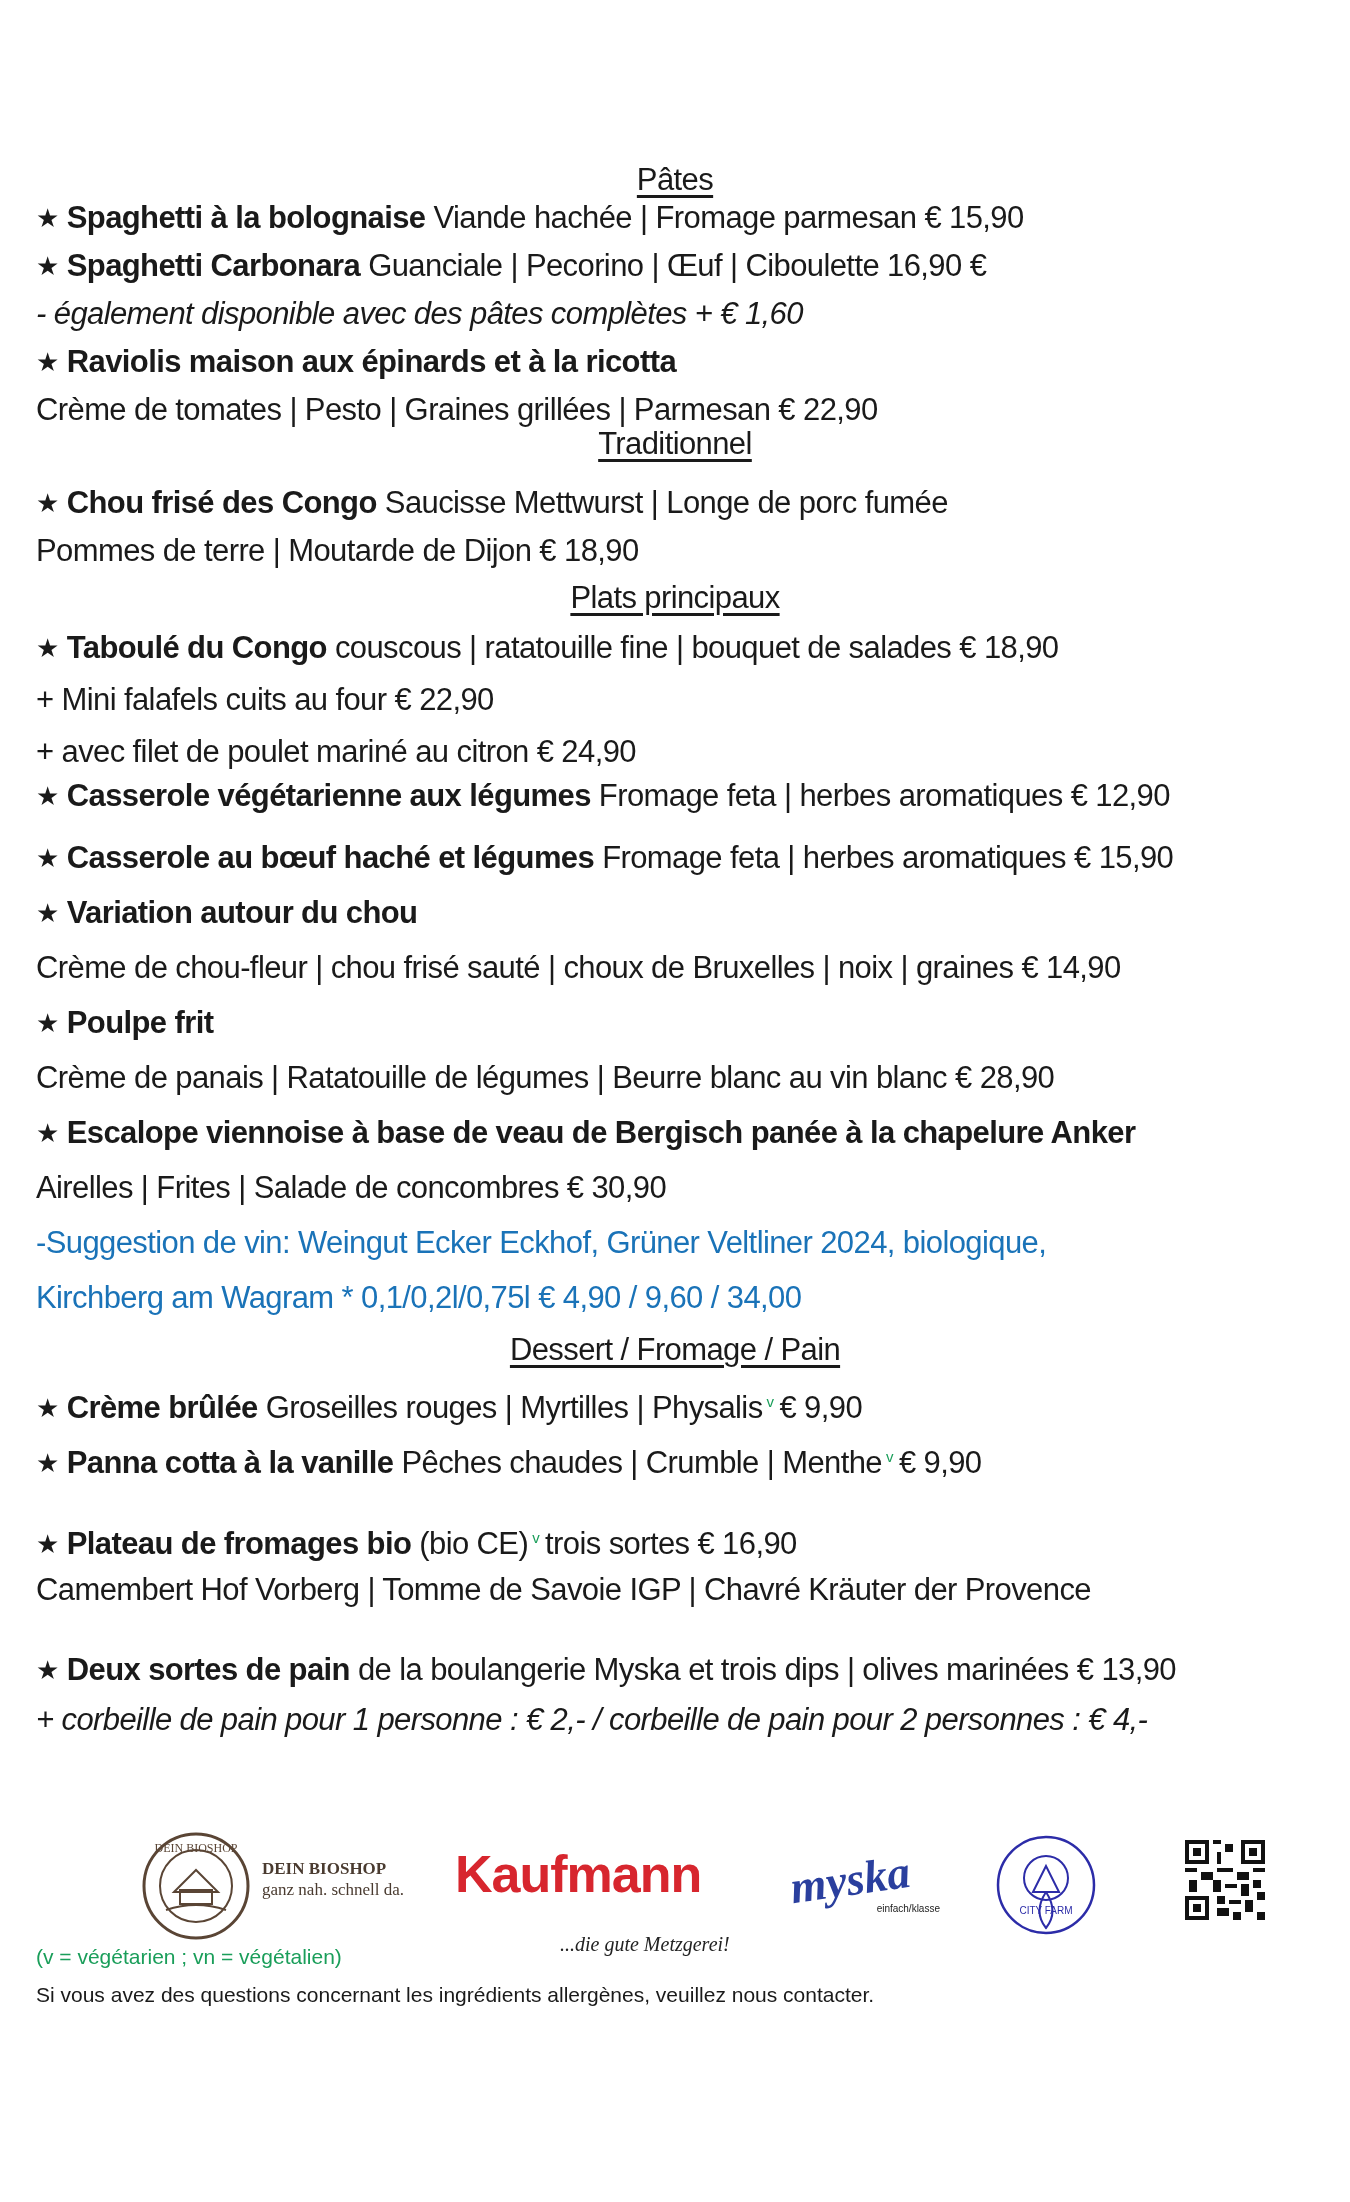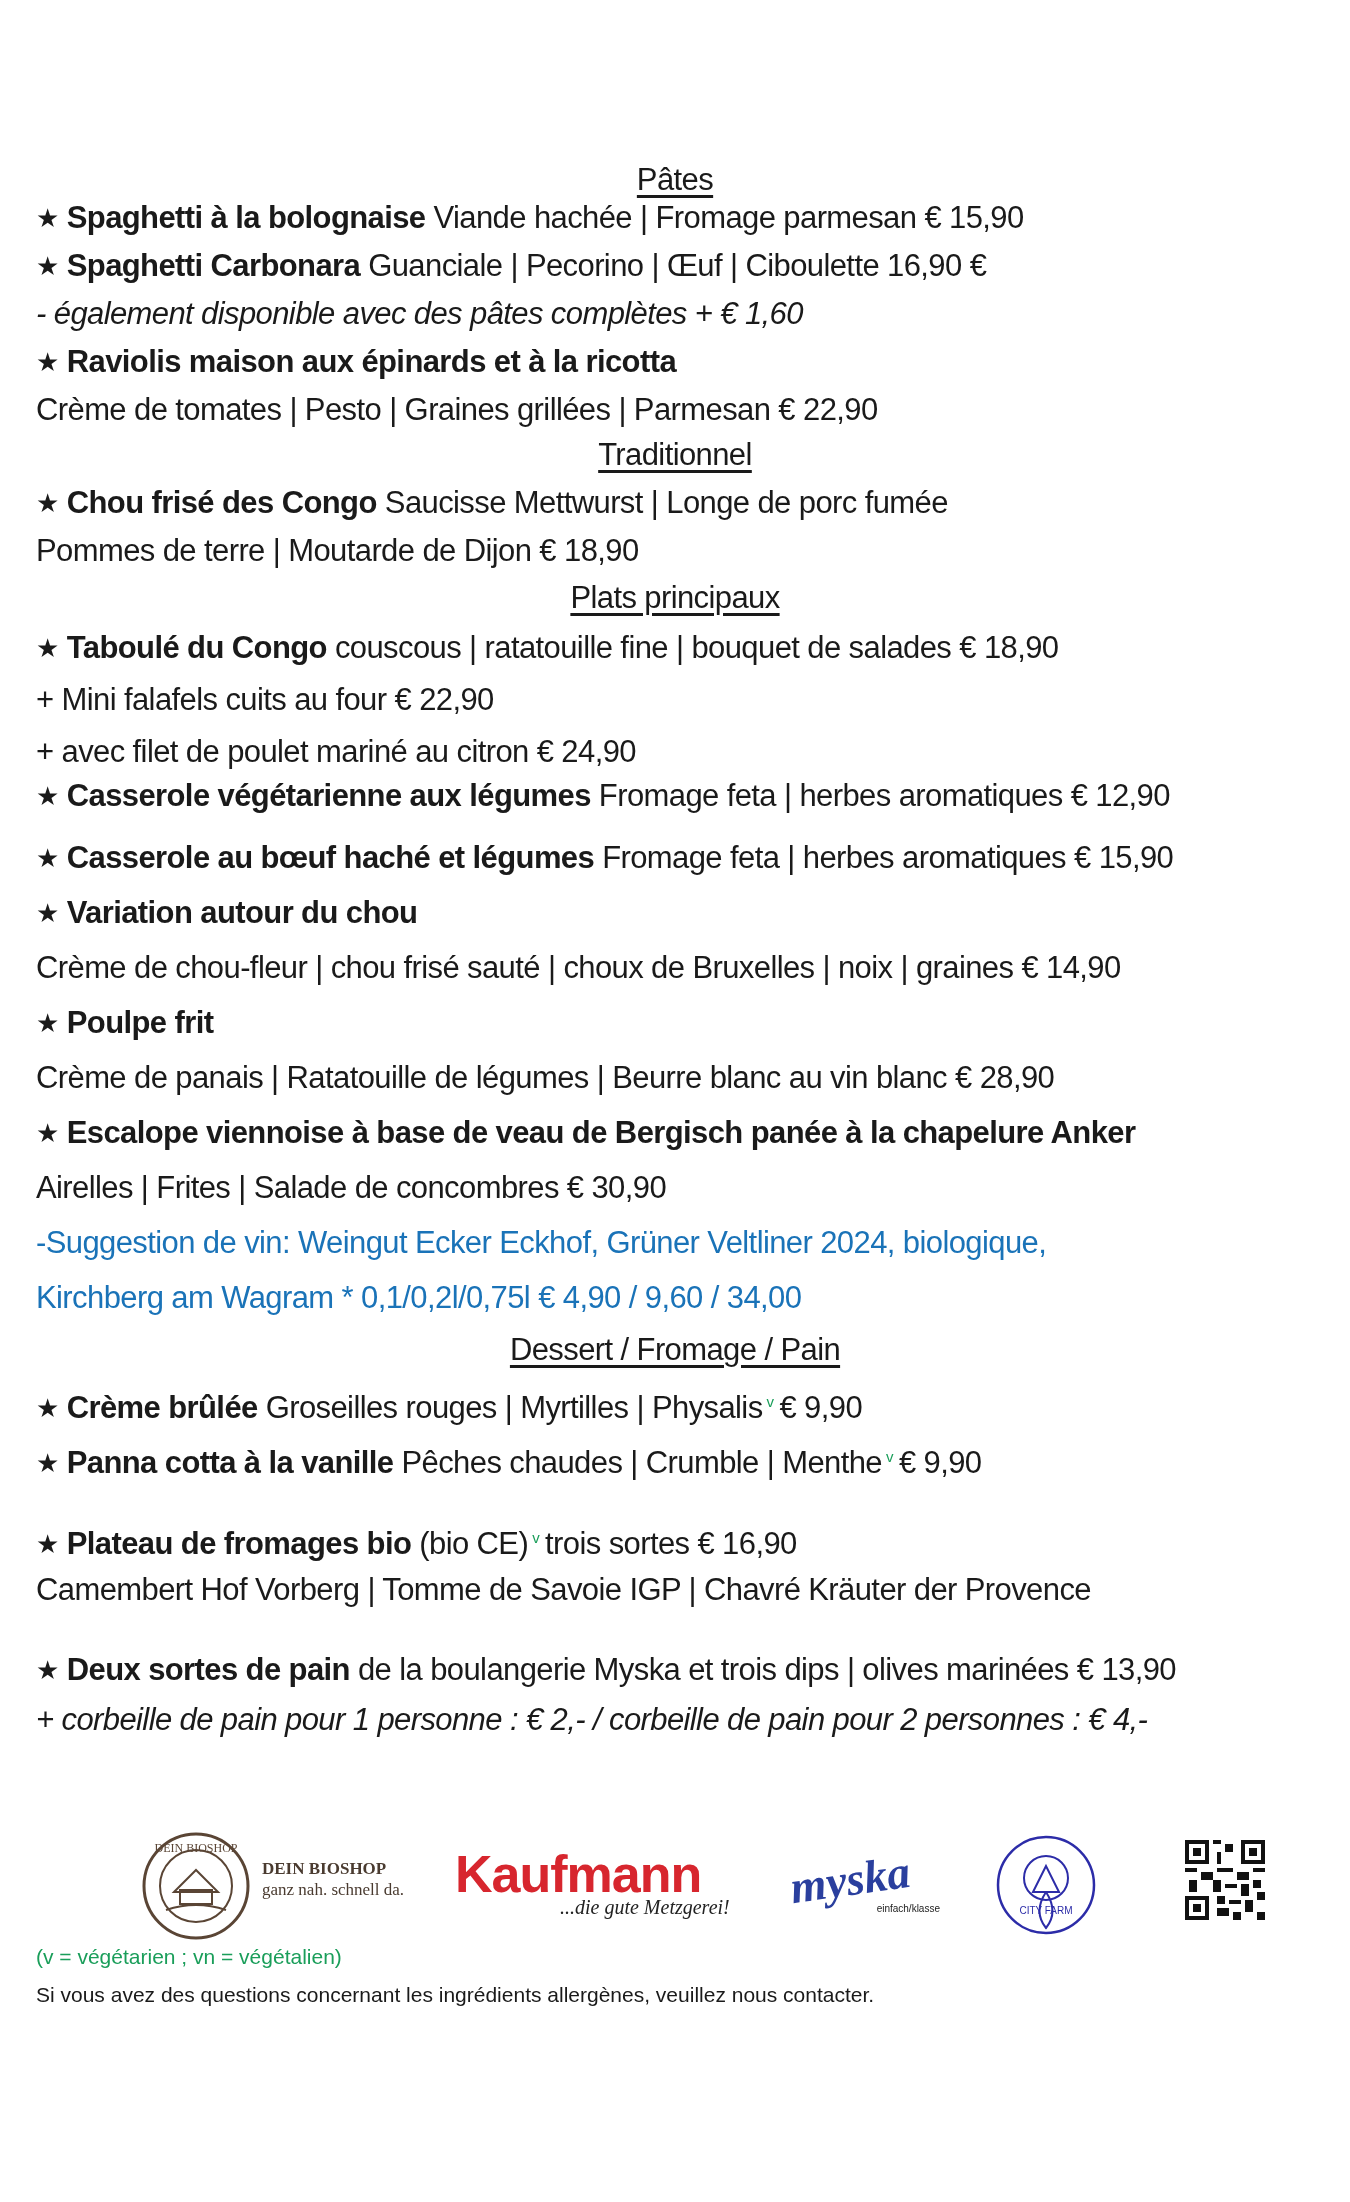--- a/index.html
+++ b/index.html
@@ -38,21 +38,21 @@
   </div>
   <div class="line" style="top:86px">
     <span class="star">★</span><span class="b">Spaghetti Carbonara</span><span> Guanciale | Pecorino | Œuf | Ciboulette 16,90 €</span>
   </div>
   <div class="line it" style="top:134px">- également disponible avec des pâtes complètes + € 1,60</div>
   <div class="line" style="top:182px">
     <span class="star">★</span><span class="b">Raviolis maison aux épinards et à la ricotta</span>
   </div>
   <div class="line" style="top:230px">Crème de tomates | Pesto | Graines grillées | Parmesan € 22,90</div>
 
-  <div class="hdr" style="top:275px">Traditionnel</div>
+  <div class="hdr" style="top:264px">Traditionnel</div>
   <div class="line" style="top:323px">
     <span class="star">★</span><span class="b">Chou frisé des Congo</span><span> Saucisse Mettwurst | Longe de porc fumée</span>
   </div>
   <div class="line" style="top:371px">Pommes de terre | Moutarde de Dijon € 18,90</div>
 
   <div class="hdr" style="top:418px">Plats principaux</div>
   <div class="line" style="top:468px">
     <span class="star">★</span><span class="b">Taboulé du Congo</span><span> couscous | ratatouille fine | bouquet de salades € 18,90</span>
   </div>
   <div class="line" style="top:520px">+ Mini falafels cuits au four € 22,90</div>
@@ -107,21 +107,21 @@
       <text x="56" y="22" font-size="12" text-anchor="middle" fill="#5a4535" font-family="Liberation Serif, serif">DEIN BIOSHOP</text>
     </svg>
   </div>
   <div class="logo" style="left:262px; top:28px; color:#4a3b30; font-family:'Liberation Serif', serif; font-size:17px; line-height:21px;">
     <div class="b">DEIN BIOSHOP</div>
     <div>ganz nah. schnell da.</div>
   </div>
 
   <div class="logo" style="left:455px; top:22px;">
     <div style="color:#d7262e; font-weight:bold; font-size:52px; letter-spacing:-1px; line-height:44px;">Kaufmann</div>
-    <div style="color:#222; font-style:italic; font-family:'Liberation Serif', serif; font-size:20px; margin-left:105px;">...die gute Metzgerei!</div>
+    <div style="color:#222; font-style:italic; font-family:'Liberation Serif', serif; font-size:20px; margin-left:105px;margin-top:37px;">...die gute Metzgerei!</div>
   </div>
 
   <div class="logo" style="left:790px; top:25px; width:150px;">
     <div style="color:#2a3f9e; font-weight:bold; font-style:italic; font-family:'Liberation Serif', serif; font-size:46px; line-height:46px; transform:rotate(-8deg);">myska</div>
     <div style="color:#222; font-size:10px; text-align:right; margin-top:2px;">einfach/klasse</div>
   </div>
 
   <div class="logo" style="left:993px; top:2px;">
     <svg width="106" height="106" viewBox="0 0 106 106">
       <circle cx="53" cy="53" r="48" fill="none" stroke="#2c2ca8" stroke-width="2.5"></circle>

